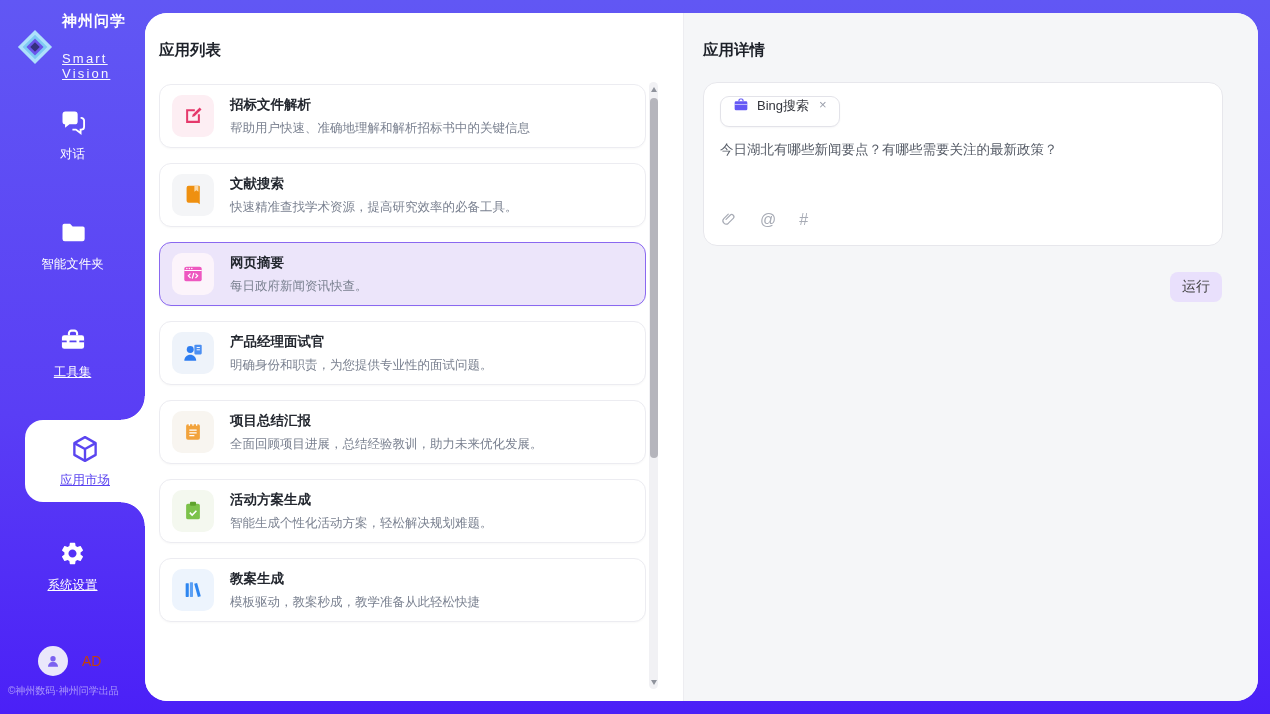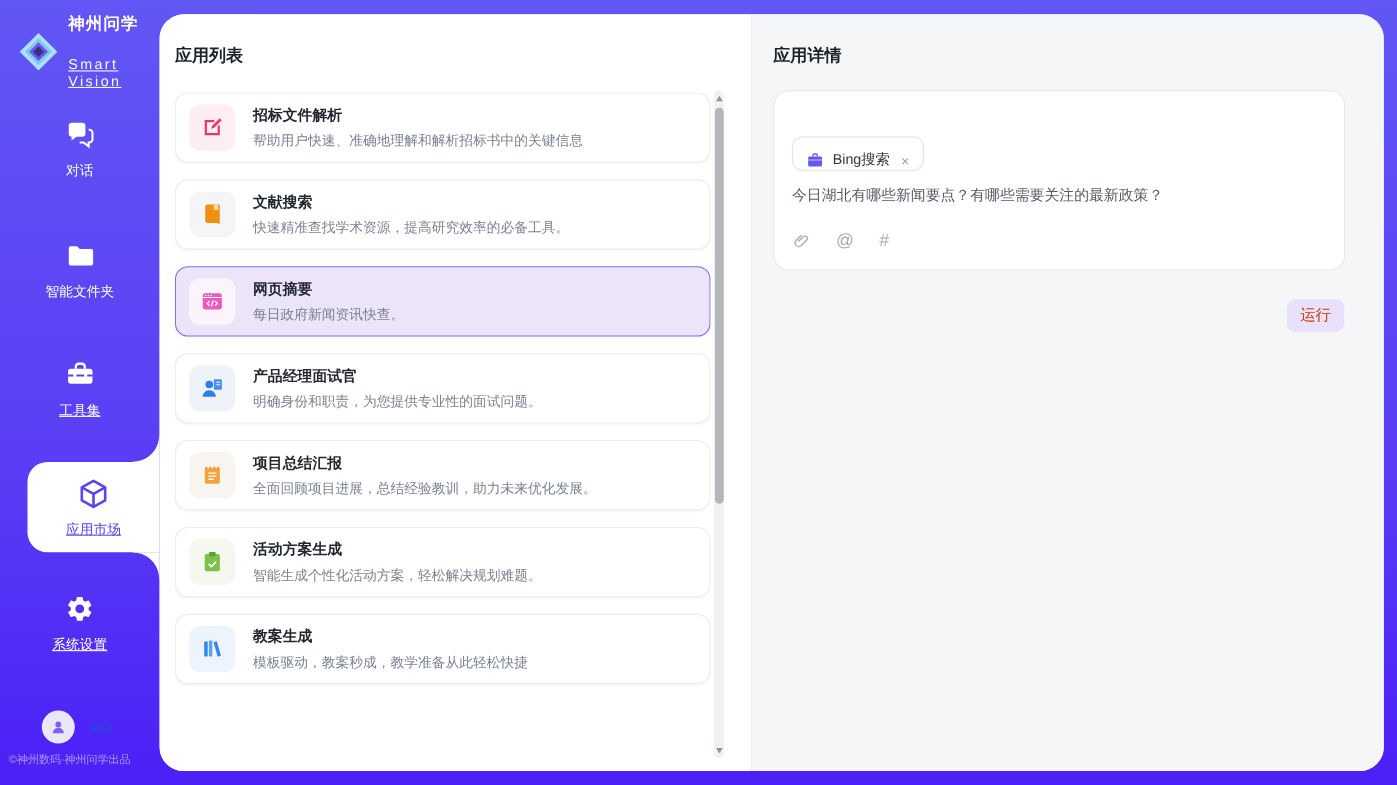--- a/index.html
+++ b/index.html
@@ -20,21 +20,21 @@
   .nav-active-blob { position:absolute; top:420px; left:25px; width:120px; height:82px;
     background:#fff; border-radius:18px 0 0 18px; text-align:center; padding-top:14px; cursor:pointer; }
   .nav-active-blob::before { content:""; position:absolute; right:0; top:-24px; width:24px; height:24px;
     background:radial-gradient(circle 24px at 0 0, rgba(0,0,0,0) 23.2px, #fff 24px); }
   .nav-active-blob::after { content:""; position:absolute; right:0; bottom:-24px; width:24px; height:24px;
     background:radial-gradient(circle 24px at 0 100%, rgba(0,0,0,0) 23.2px, #fff 24px); }
   .nav-active-blob .nlabel { display:block; margin-top:4px; font-size:12.5px; color:#5b45f0; text-decoration:underline; }
 
   .user-row { position:absolute; top:646px; left:38px; display:flex; align-items:center; gap:14px; cursor:pointer; }
   .avatar { width:30px; height:30px; border-radius:50%; background:#eae7fb; display:flex; align-items:center; justify-content:center; }
-  .user-initials { font-size:14px; color:#1d4ed8; }
+  .user-initials { font-size:14px; color:#c2410c; }
   .side-footer { position:absolute; top:684px; left:8px; width:170px; font-size:10px; color:rgba(255,255,255,.5); white-space:nowrap; }
 
   
   .content { position:absolute; left:145px; top:13px; right:12px; bottom:13px;
     background:#fff; border-radius:22px; overflow:hidden; display:flex; }
   .panel-title { position:absolute; top:27px; font-size:15.5px; font-weight:bold; color:#1d2129; }
 
   .panel-list { position:relative; width:538px; background:#fff; flex:none; }
   .panel-list .panel-title { left:14px; }
   .cards { position:absolute; top:71px; left:14px; width:487px; bottom:0; overflow:hidden; }
@@ -54,30 +54,30 @@
   .tri-up { width:0; height:0; border-left:3.5px solid transparent; border-right:3.5px solid transparent; border-bottom:5px solid #8f939c; }
   .tri-down { width:0; height:0; border-left:3.5px solid transparent; border-right:3.5px solid transparent; border-top:5px solid #8f939c; }
   .sb-thumb { position:absolute; left:0.5px; top:16px; width:8px; height:360px; background:#b5b5bc; border-radius:4px; cursor:grab; }
 
   
   .panel-detail { position:relative; flex:1; background:#f5f6f8; border-left:1px solid #ededf1; }
   .panel-detail .panel-title { left:19px; }
   .input-card { position:absolute; top:69px; left:19px; width:520px; height:164px;
     background:#fff; border:1px solid #e7e7ec; border-radius:14px; padding:13px 16px;
     display:flex; flex-direction:column; }
-  .tag { display:inline-flex; align-items:flex-end; gap:8px; align-self:flex-start;
+  .tag { display:inline-flex; align-items:flex-start; gap:8px; align-self:flex-start;
     padding:0 12px; height:31px; border:1px solid #e3e3e9; border-radius:9px; background:#fff;
-    box-shadow:0 1px 2px rgba(20,20,40,.04); cursor:pointer;margin-top:28px; }
+    box-shadow:0 1px 2px rgba(20,20,40,.04); cursor:pointer; }
   .tag-label { font-size:13px; color:#33353c; }
   .tag-close { font-size:13px; color:#9a9fab; margin-left:2px; cursor:pointer; }
   .question { margin-top:13px; font-size:13.5px; color:#555b66; line-height:1.5; flex:1; cursor:text; }
   .attach-row { display:flex; align-items:center; gap:23px; margin-bottom:4px; }
   .glyph-btn { font-size:16px; color:#a7abb5; cursor:pointer; line-height:1; }
   .run-row { position:absolute; top:259px; right:36px; }
-  .run-btn { width:52px; height:30px; border:none; border-radius:8px; background:#e9e0fc; color:#c2410c;
+  .run-btn { width:52px; height:30px; border:none; border-radius:8px; background:#e9e0fc; color:#404040;
     font-size:14px; font-family:inherit; cursor:pointer; }
 
   svg { display:block; }
 </style>
 </head>
 <body>
 
 <div class="sidebar">
 
   <div class="logo">

